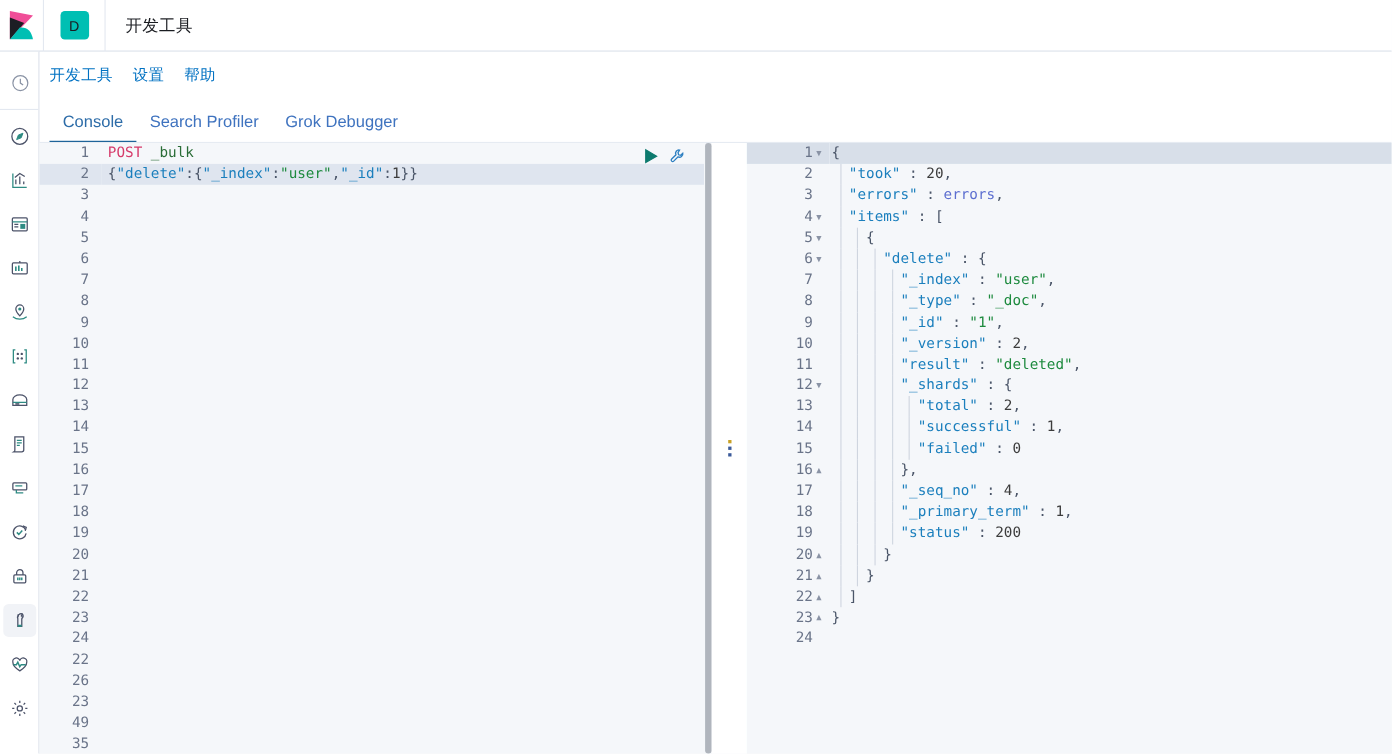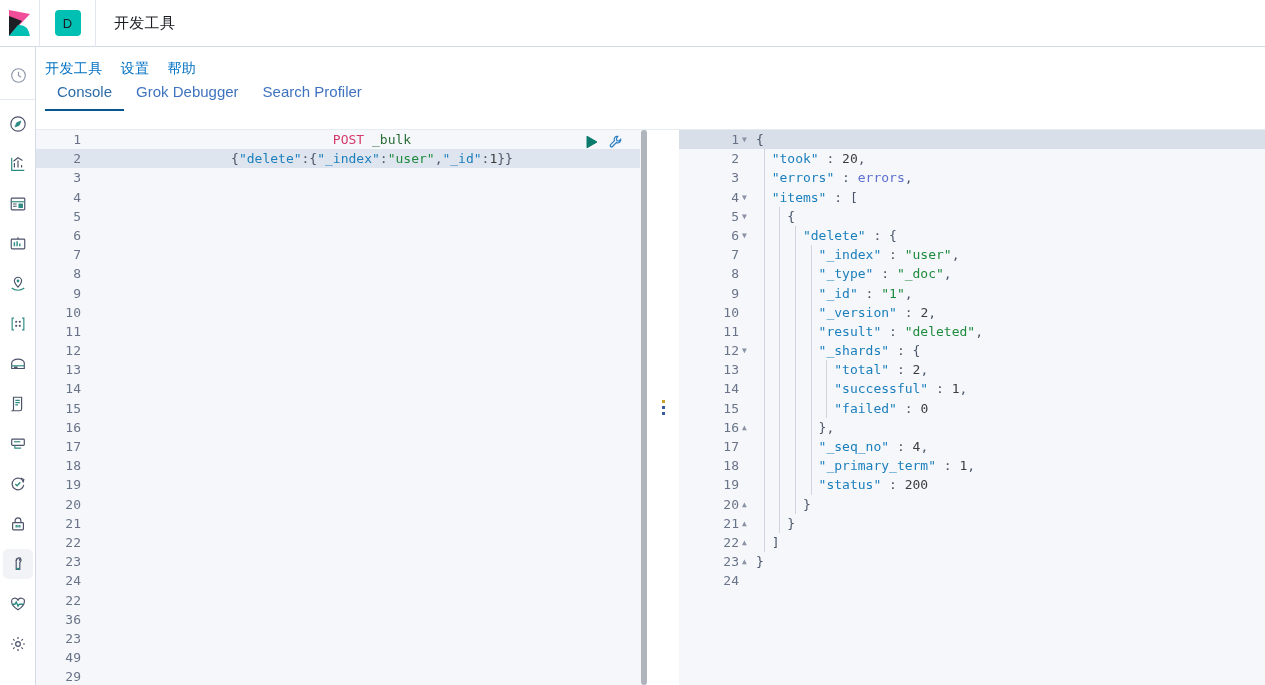--- a/index.html
+++ b/index.html
@@ -75,21 +75,21 @@
     position: absolute; left: 0; top: 8px;
     height: 28px; display: flex; align-items: center;
     padding-left: 9px;
   }
   .menu-link {
     font-size: 14px; color: #0071c2;
     margin-right: 18px; cursor: pointer;
     letter-spacing: .4px;
   }
   #tab-row {
-    position: absolute; left: 9px; top: 29px;
+    position: absolute; left: 9px; top: 48px;
     height: 38px; display: flex; align-items: flex-start;
   }
   .tab {
     font-size: 15px; color: #3f73bf;
     padding: 7px 12px 11px 12px;
     cursor: pointer; position: relative;
   }
   .tab.active { color: #2d6ca8; }
   .tab.active:after {
     content: ""; position: absolute;
@@ -128,21 +128,20 @@
     height: 19.2px; line-height: 19.2px;
     font-family: "DejaVu Sans Mono", monospace;
     font-size: 13px; color: #6a7489;
     text-align: right; padding-right: 11px;
   }
   .cl {
     height: 19.2px; line-height: 19.2px;
     font-family: "DejaVu Sans Mono", monospace;
     font-size: 13px; color: #333; white-space: pre;
     padding-left: 6px;
-    text-align: center;
   }
   .hl-row { background: #dfe5ef; }
   #req-gutter .hl-row { background: #dfe5ef; }
 
   .tk-method { color: #d63a6a; }
   .tk-url    { color: #2a6d37; }
   .tk-punct  { color: #4a5568; }
   .tk-key    { color: #1b7fbd; }
   .tk-str    { color: #1d8a3e; }
   .tk-num    { color: #3c3c3c; }
@@ -397,22 +396,22 @@
 </div>
 
 <div id="console-head">
   <div id="menu-row">
     <span class="menu-link">开发工具</span>
     <span class="menu-link">设置</span>
     <span class="menu-link">帮助</span>
   </div>
   <div id="tab-row">
     <span class="tab active">Console</span>
+    <span class="tab">Search Profiler</span>
     <span class="tab">Grok Debugger</span>
-    <span class="tab">Search Profiler</span>
   </div>
 </div>
 <div id="tab-underline"></div>
 
 <div id="split-area">
 
   <div id="req-panel">
     <div id="req-gutter">
         <div class="gl">1</div>
         <div class="gl hl-row">2</div>
@@ -432,24 +431,24 @@
         <div class="gl">16</div>
         <div class="gl">17</div>
         <div class="gl">18</div>
         <div class="gl">19</div>
         <div class="gl">20</div>
         <div class="gl">21</div>
         <div class="gl">22</div>
         <div class="gl">23</div>
         <div class="gl">24</div>
         <div class="gl">22</div>
-        <div class="gl">36</div>
+        <div class="gl">26</div>
         <div class="gl">23</div>
         <div class="gl">49</div>
-        <div class="gl">29</div>
+        <div class="gl">35</div>
       </div>
     <div id="req-code">
         <div class="cl"><span class="tk-method">POST </span><span class="tk-url">_bulk</span></div>
         <div class="cl hl-row"><span class="tk-punct">{</span><span class="tk-key">"delete"</span><span class="tk-punct">:{</span><span class="tk-key">"_index"</span><span class="tk-punct">:</span><span class="tk-str">"user"</span><span class="tk-punct">,</span><span class="tk-key">"_id"</span><span class="tk-punct">:</span><span class="tk-num">1</span><span class="tk-punct">}}</span></div>
         <div class="cl">&nbsp;</div>
         <div class="cl">&nbsp;</div>
         <div class="cl">&nbsp;</div>
         <div class="cl">&nbsp;</div>
         <div class="cl">&nbsp;</div>
         <div class="cl">&nbsp;</div>

